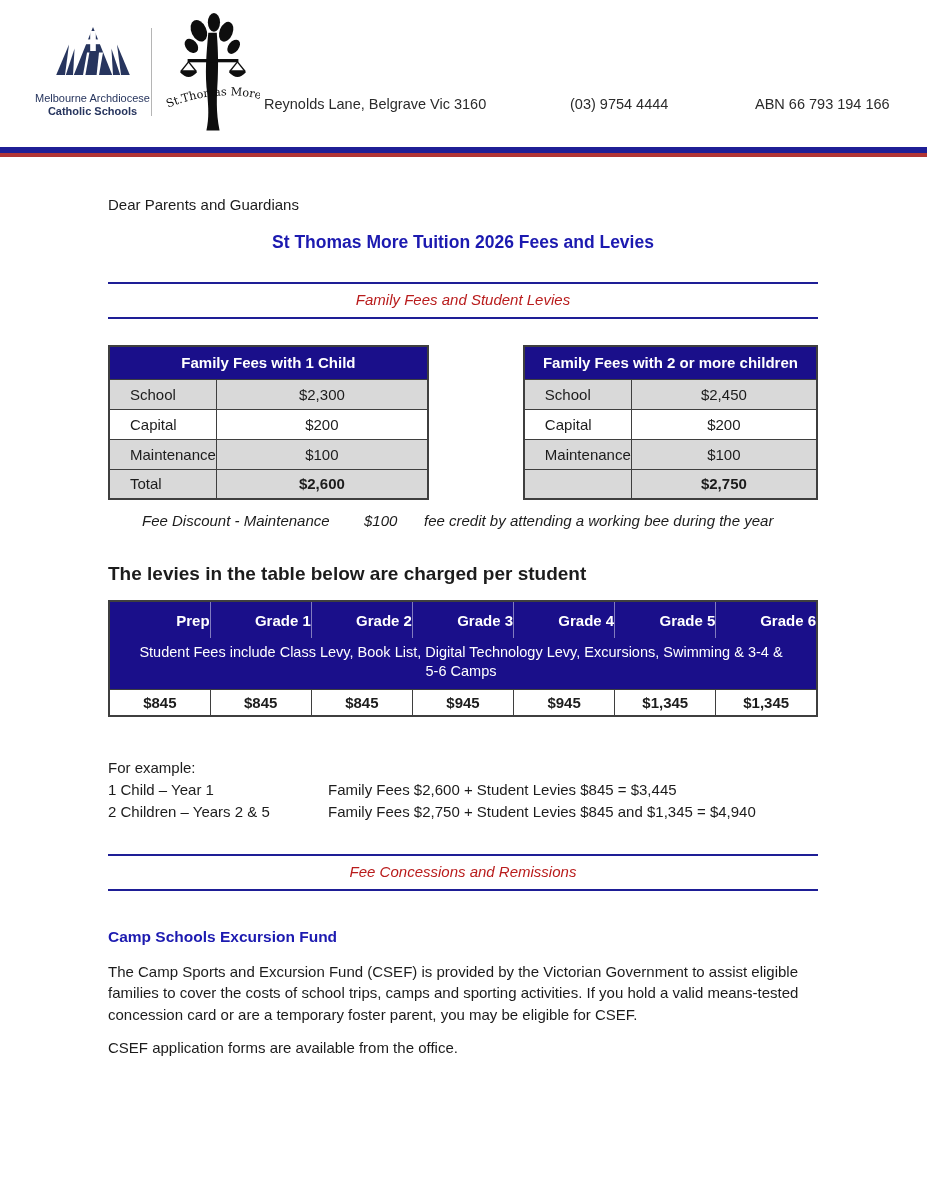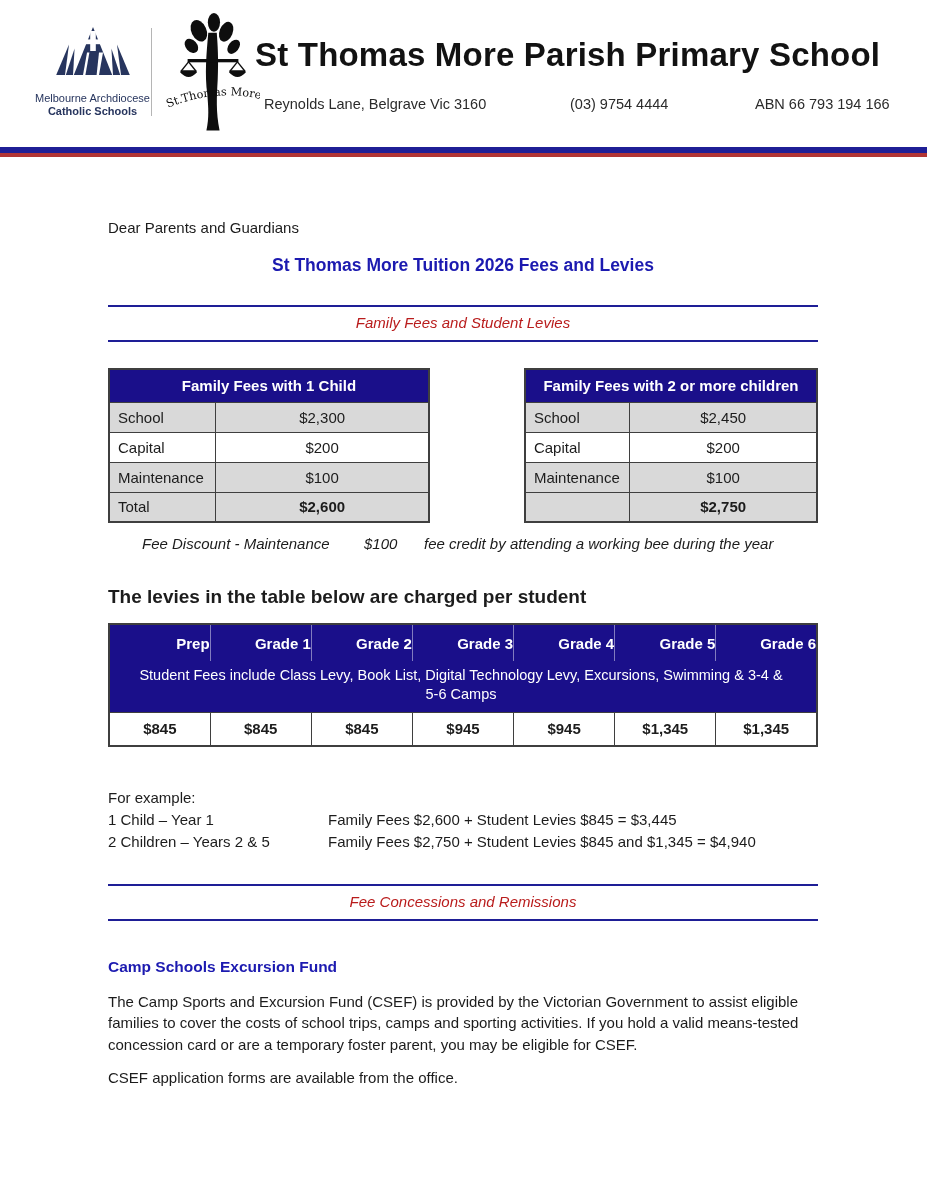--- a/index.html
+++ b/index.html
@@ -19,42 +19,42 @@
   .school-name { position: absolute; left: 255px; top: 36px; font-size: 33px; font-weight: bold; color: #121212; letter-spacing: 0.2px; white-space: nowrap; }
   .hdr-contact { position: absolute; top: 96px; font-size: 14.5px; color: #2b2b2b; white-space: nowrap; }
   .hdr-address { left: 264px; }
   .hdr-phone { left: 570px; }
   .hdr-abn { left: 755px; }
   
   .stripe-navy { height: 6px; background: #1f1f96; }
   .stripe-red { height: 4px; background: #b23535; }
   
   .letter { padding: 0 109px 0 108px; }
-  .salutation { margin-top: 62px; font-size: 15px; }
+  .salutation { margin-top: 39px; font-size: 15px; }
   .doc-title { margin-top: 19px; text-align: center; font-size: 17.5px; font-weight: bold; color: #1c1ab0; }
   .intro { margin-top: 18px; font-size: 15px; line-height: 21.5px; text-align: left; }
   .section-rule {
     margin-top: 29px;
     border-top: 2px solid #1e1e96;
     border-bottom: 2px solid #1e1e96;
     padding: 7px 0 8px 0;
     text-align: center;
   }
   .section-rule .sec-title { font-style: italic; color: #b91c1c; font-size: 15px; }
   
   .fee-tables { display: flex; margin-top: 26px; }
   .fee-tables .gap { width: 94px; flex: none; }
   table { border-collapse: collapse; }
   .fee-table { border: 2px solid #3f3f3f; }
   .fee-table th {
     background: #1a0f8a; color: #fff; font-weight: bold; font-size: 15px;
     height: 33px; text-align: center; border: 1px solid #3f3f3f; padding: 0 6px;
   }
   .fee-table td { border: 1px solid #3f3f3f; font-size: 15px; height: 30px; }
-  .fee-table td.lbl { padding-left: 8px; text-align: left; }
+  .fee-table td.lbl { padding-left: 20px; text-align: left; }
   .fee-table td.val { text-align: center; }
   .fee-table tr.shade td { background: #d9d9d9; }
   .fee-table tr.plain td { background: #ffffff; }
   .fee-table tr.total td.val { font-weight: bold; }
   .t1 .lbl { width: 107px; } .t1 .val { width: 215px; }
   .t2 .lbl { width: 105px; } .t2 .val { width: 189px; }
   
   .discount { margin-top: 12px; font-style: italic; font-size: 15px; padding-left: 18px; }
   .discount .d-label { display: inline-block; width: 222px; margin-left: 16px; }
   .discount .d-amount { display: inline-block; width: 60px; }
@@ -65,21 +65,21 @@
     background: #1a0f8a; color: #fff; font-weight: bold; font-size: 15px;
     height: 37px; text-align: right; border-left: 1px solid rgba(255,255,255,0.45);
   }
   .levies-table th:first-child { border-left: none; }
   .levies-table td.note-cell {
     background: #1a0f8a; color: #fff; font-size: 14.5px; text-align: center;
     padding: 5px 32px 8px 28px; line-height: 19px;
   }
   .levies-table td.amount {
     background: #fff; font-weight: bold; font-size: 15px; text-align: center;
-    height: 33px; border: 1px solid #3f3f3f;
+    height: 26px; border: 1px solid #3f3f3f;
   }
   
   .example { margin-top: 40px; font-size: 15px; line-height: 22px; }
   .example .row .left { display: inline-block; width: 220px; }
   
   .rule2 { margin-top: 31px; }
   .csef-heading { margin-top: 37px; font-size: 15.5px; font-weight: bold; color: #1c1ab0; }
   .csef-para { margin-top: 15px; font-size: 15px; line-height: 21.5px; }
   .csef-para2 { margin-top: 14px; font-size: 15px; }
 </style>
@@ -131,21 +131,20 @@
         <path d="M76,51 L68,61"></path>
           <path d="M76,51 L84,61"></path>
       </g>
       <path id="stmArc" d="M2,100 Q50,80 98,90" fill="none"></path>
       <text font-size="12" font-family="'DejaVu Serif', serif" fill="#0e0e0e">
         <textPath href="#stmArc">St.Thomas More</textPath>
       </text>
     </svg>
   </div>
 
-  <div class="school-name">St Thomas More Parish Primary School</div>
   <div class="hdr-contact hdr-address">Reynolds Lane, Belgrave Vic 3160</div>
   <div class="hdr-contact hdr-phone">(03) 9754 4444</div>
   <div class="hdr-contact hdr-abn">ABN 66 793 194 166</div>
 </div>
 
 <div class="stripe-navy"></div>
 <div class="stripe-red"></div>
 
 <div class="letter">
 

